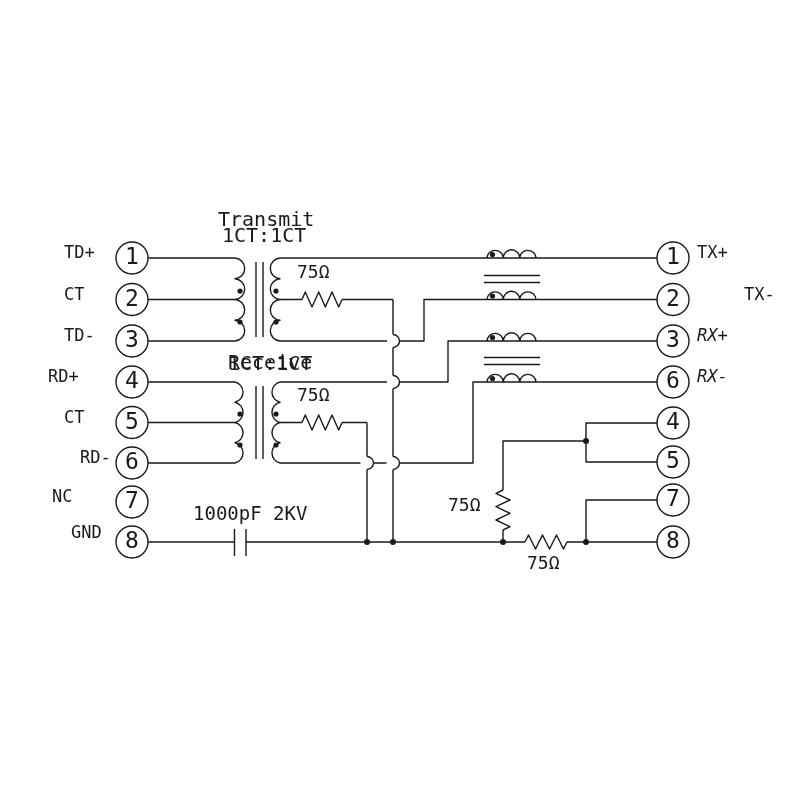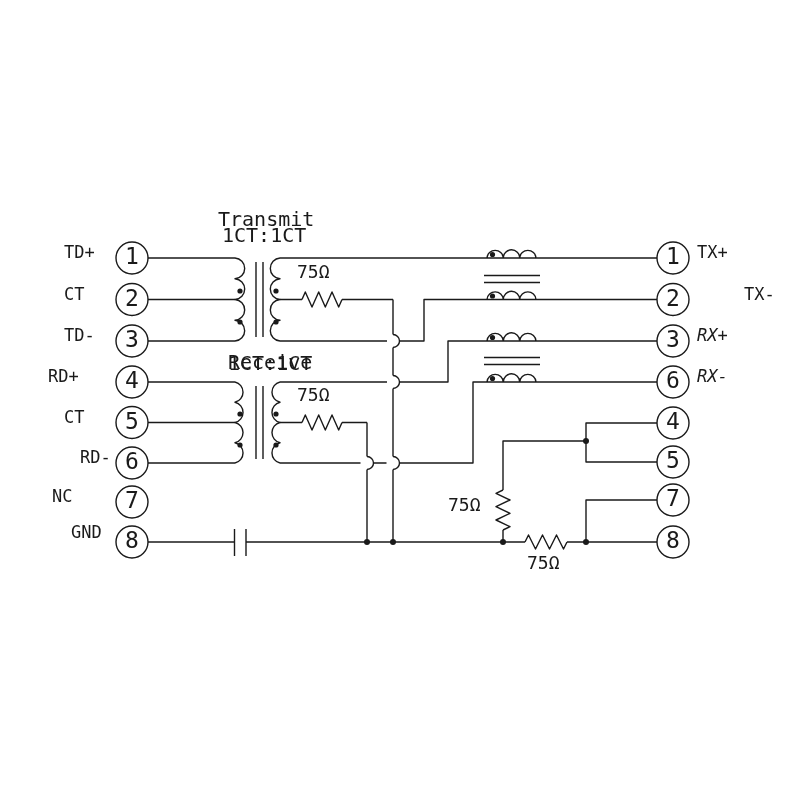--- a/index.html
+++ b/index.html
@@ -153,14 +153,15 @@
 
   <span class="lbl title" style="left:218px;top:207px;">Transmit</span>
   <span class="lbl title" style="left:222px;top:222.5px;">1CT:1CT</span>
   <span class="lbl title" style="left:228px;top:350px;">Receive</span>
   <span class="lbl title" style="left:228px;top:351px;">1CT:1CT</span>
 
   <span class="lbl res" style="left:297px;top:261px;">75Ω</span>
   <span class="lbl res" style="left:297px;top:384px;">75Ω</span>
   <span class="lbl res" style="left:448px;top:494px;">75Ω</span>
   <span class="lbl res" style="left:527px;top:552px;">75Ω</span>
+  <span class="lbl cap" style="left:193px;top:502px;">1000pF 2KV</span>
 
 </div>
 
 </body></html>

